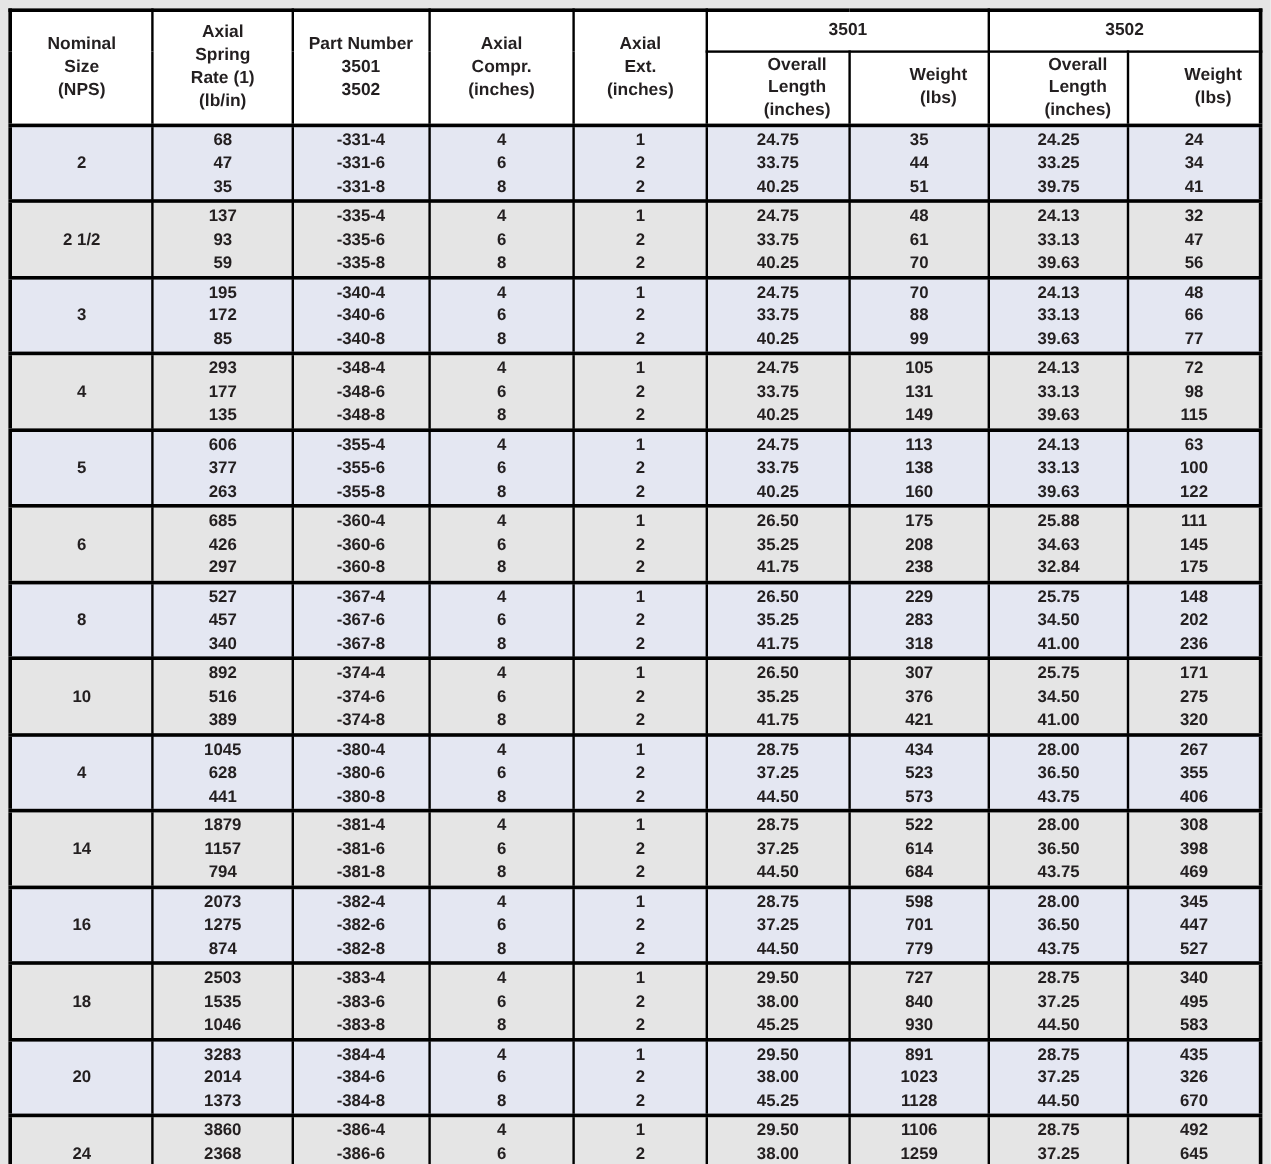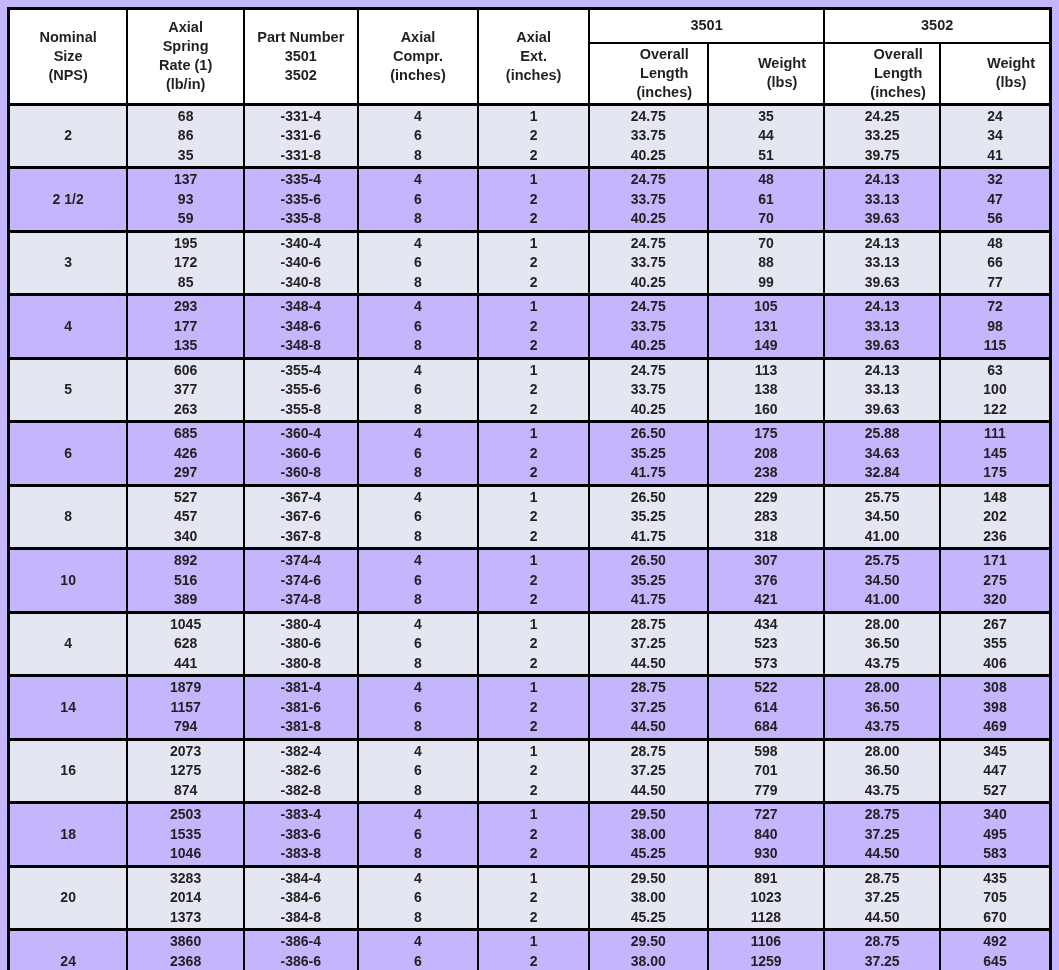--- a/index.html
+++ b/index.html
@@ -12,21 +12,21 @@
     margin: 0;
     padding: 0;
     background: #ffffff;
     font-family: "Liberation Sans", sans-serif;
     color: var(--text-color);
   }
   .page {
     width: 1059px;
     height: 970px;
     padding: 7px;
-    background: #c4b5fd;
+    background: #e5e5e5;
   }
   table.spec-table {
     width: 100%;
     height: 100%;
     border-collapse: collapse;
     table-layout: fixed;
     border: 3px solid var(--border-color);
   }
   th, td {
     border: 2px solid var(--border-color);
@@ -98,21 +98,21 @@
         <th class="multiline">Overall Length
 (inches)</th>
         <th class="multiline">Weight
 (lbs)</th>
       </tr>
     </thead>
     <tbody>
         <tr class="shaded">
           <td>2</td>
           <td class="multiline">68
-86
+47
 35</td>
           <td class="multiline">-331-4
 -331-6
 -331-8</td>
           <td class="multiline">4
 6
 8</td>
           <td class="multiline">1
 2
 2</td>
@@ -443,21 +443,21 @@
           <td class="multiline">29.50
 38.00
 45.25</td>
           <td class="multiline">891
 1023
 1128</td>
           <td class="multiline">28.75
 37.25
 44.50</td>
           <td class="multiline">435
-705
+326
 670</td>
         </tr>
         <tr>
           <td>24</td>
           <td class="multiline">3860
 2368
 1611</td>
           <td class="multiline">-386-4
 -386-6
 -386-8</td>

